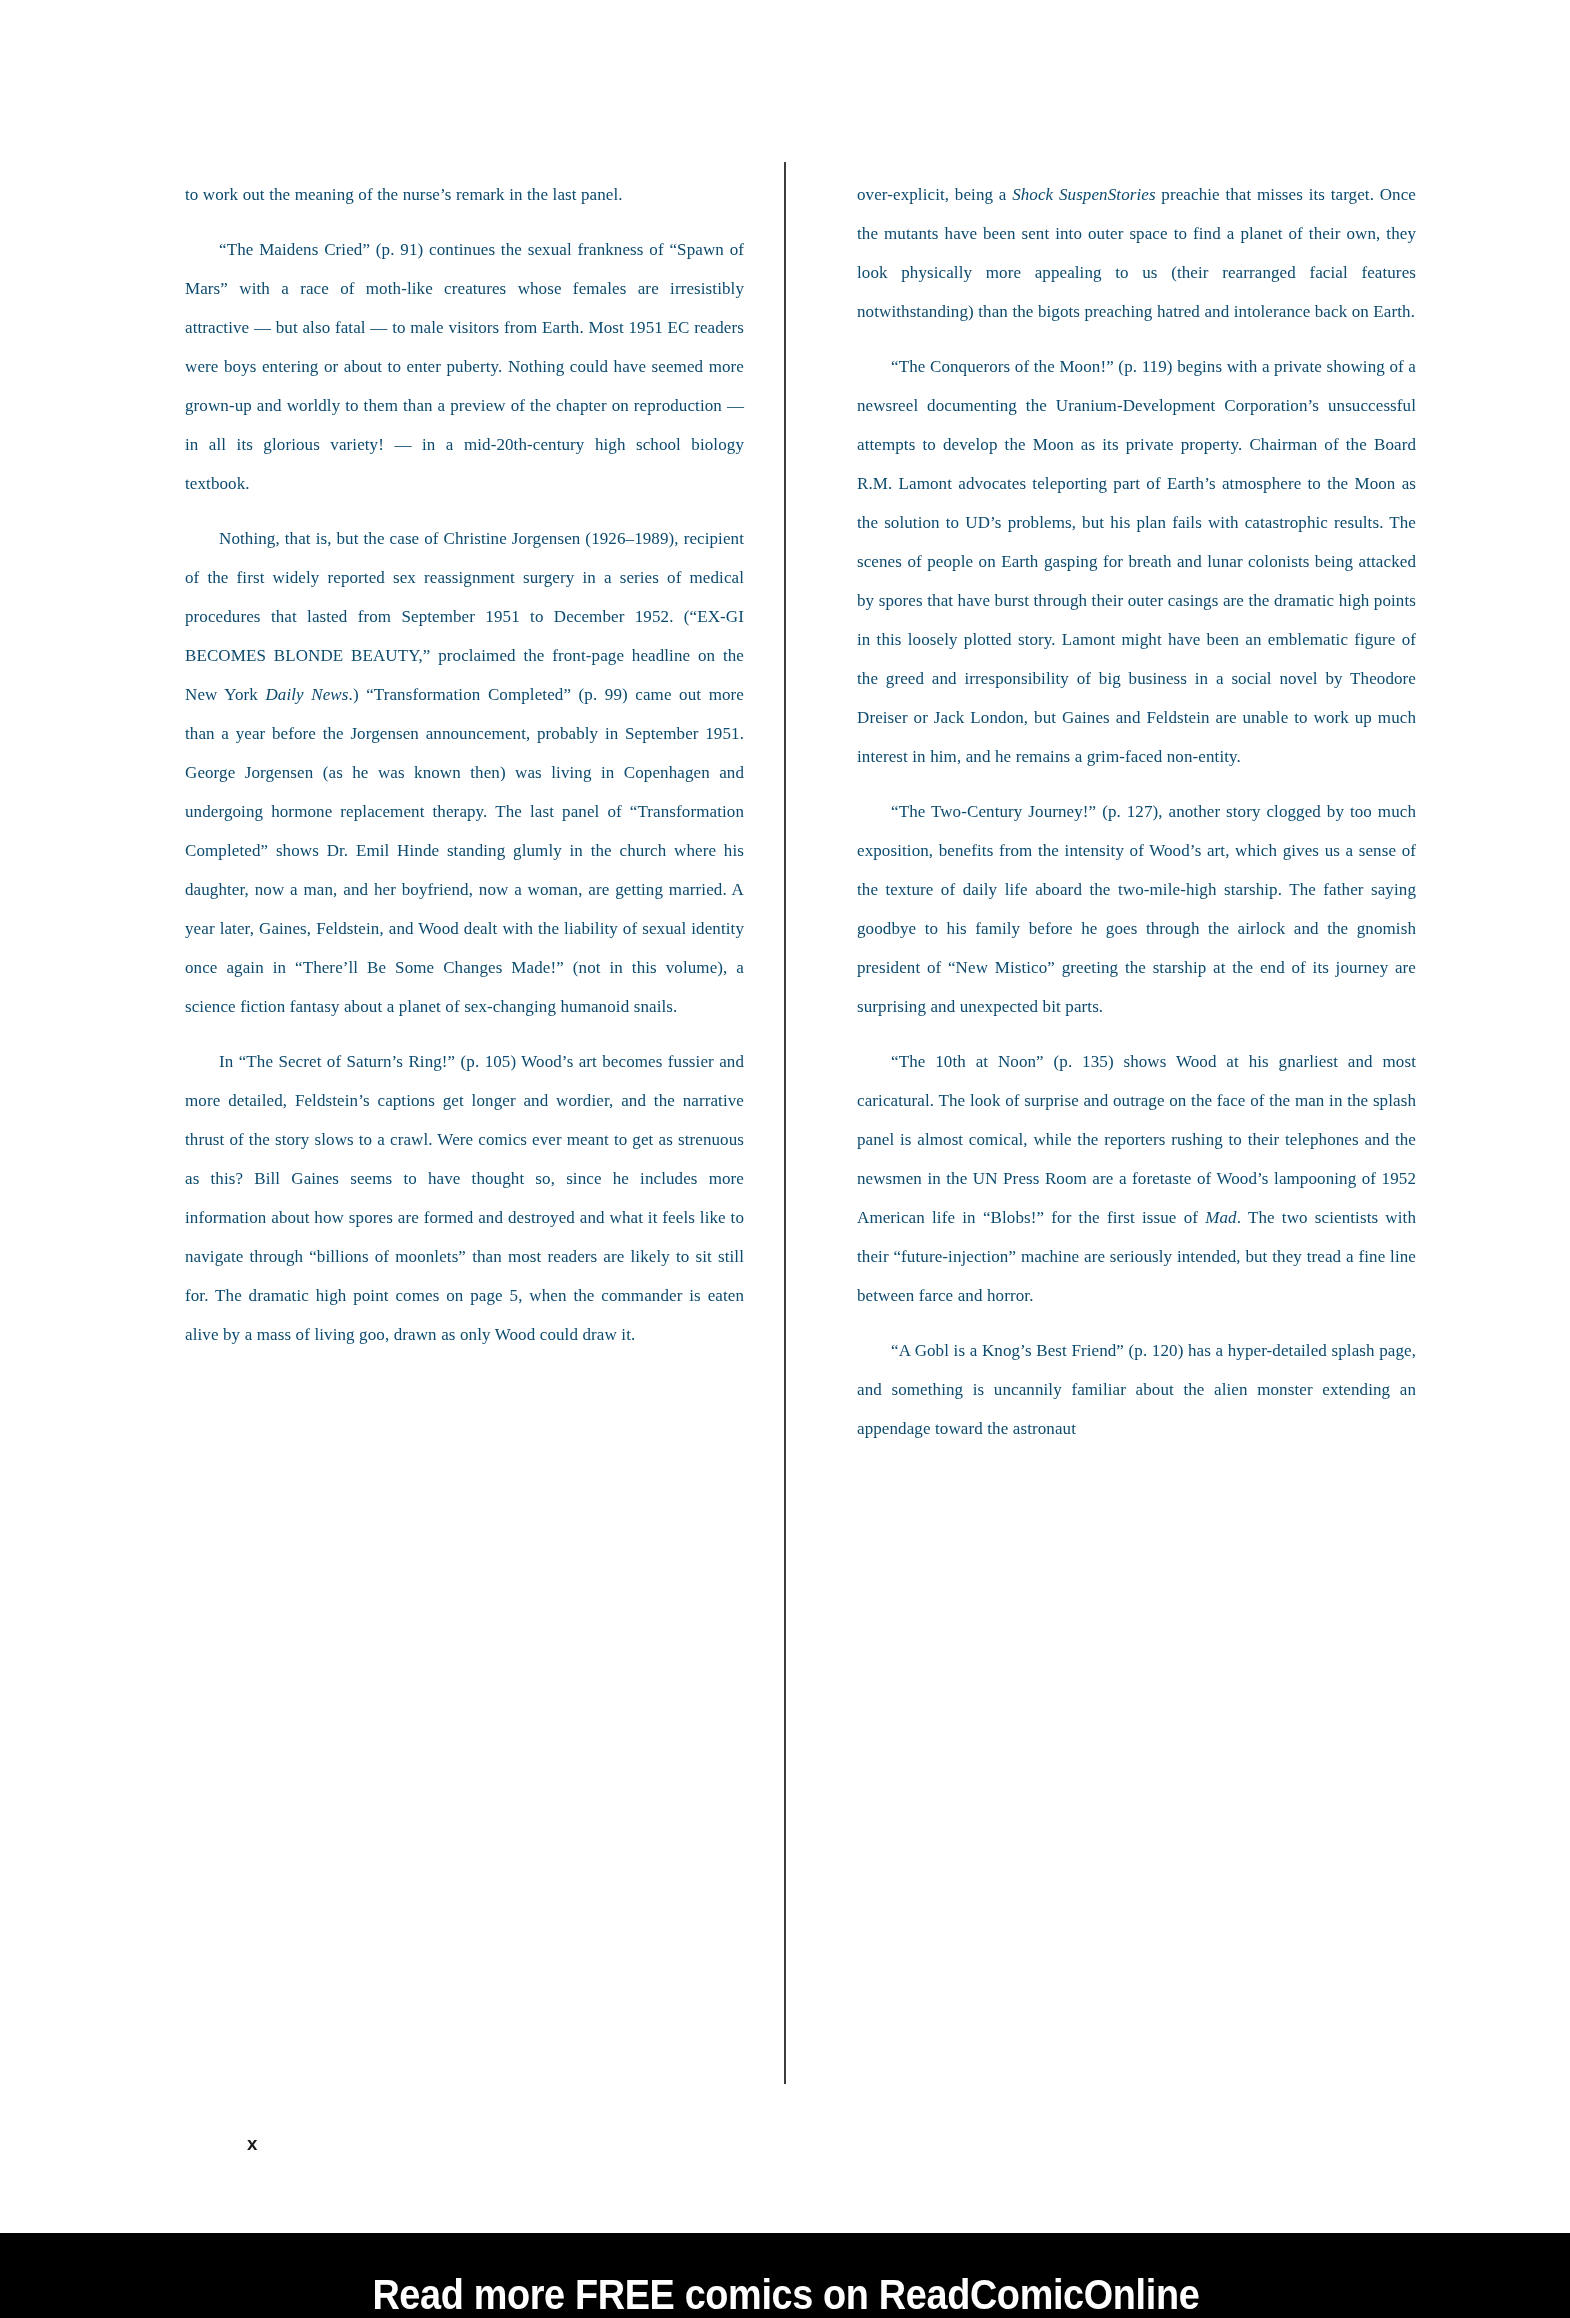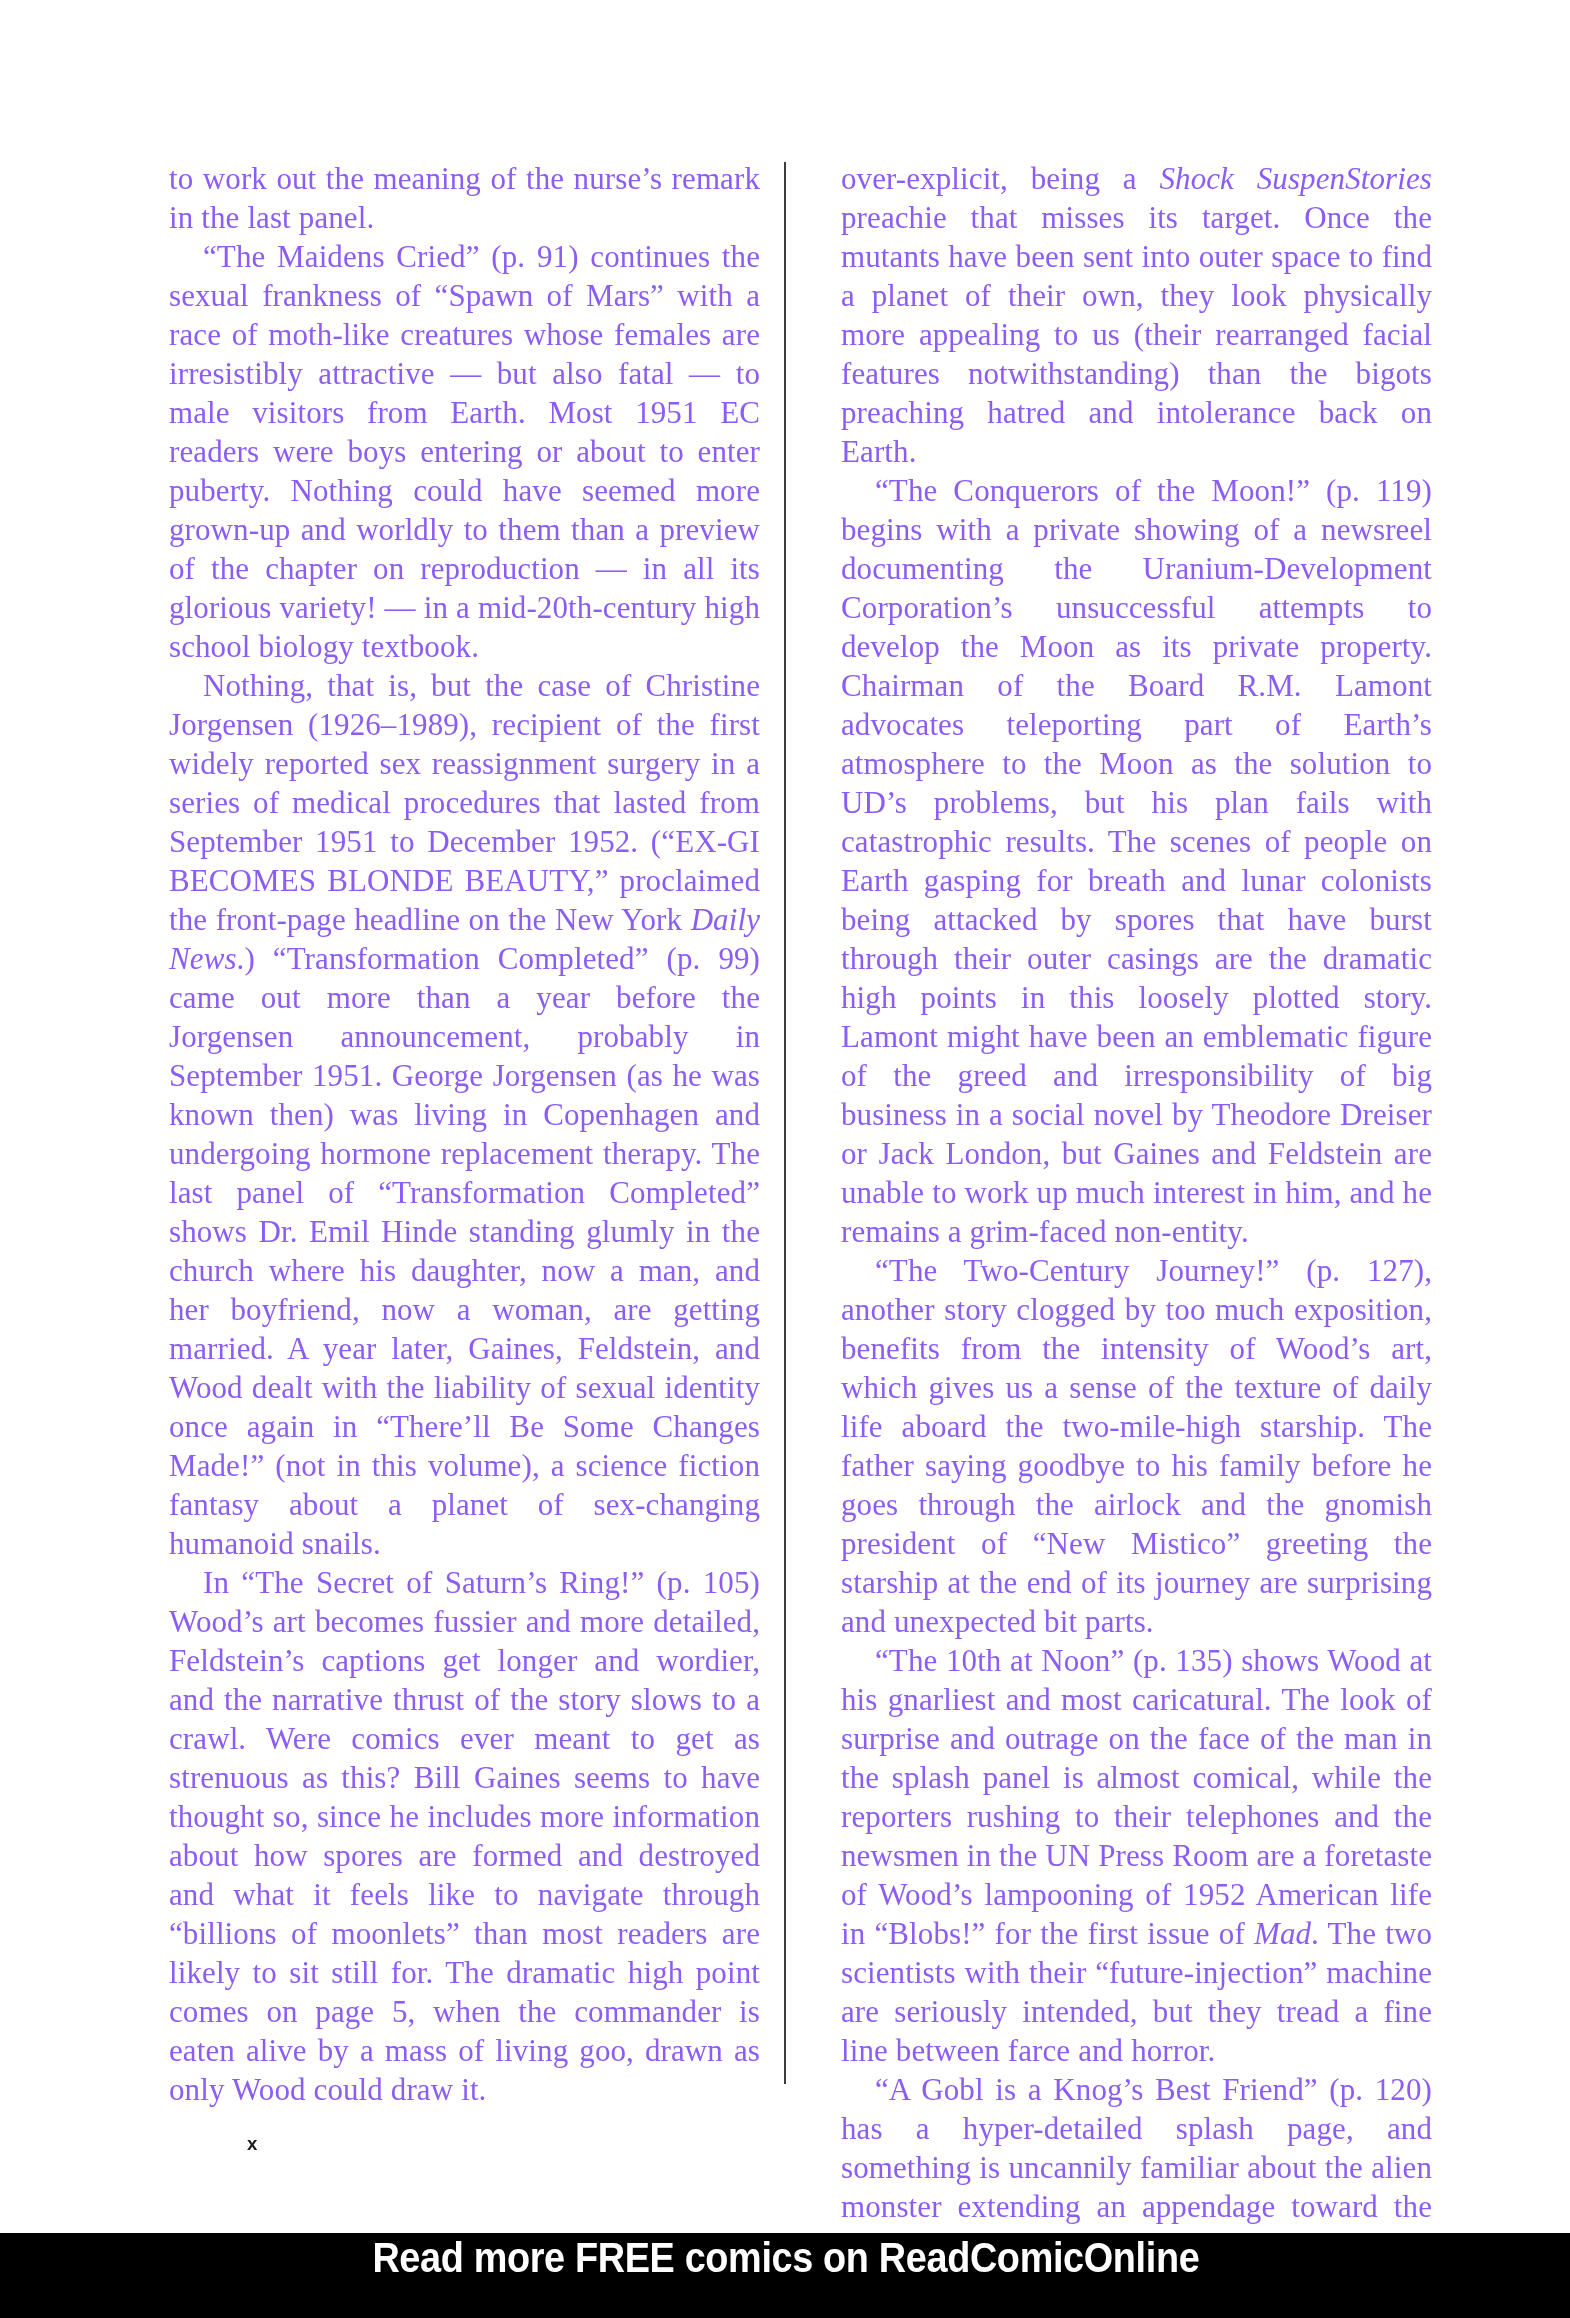--- a/index.html
+++ b/index.html
@@ -44,26 +44,26 @@
     position: absolute;
     left: 784px;
     top: 162px;
     width: 1.5px;
     height: 1922px;
     background: #1a1a1a;
     opacity: 0.85;
   }
 
   p.para {
-    margin: 0;
-    font-size: 31px;
+    margin: 16px;
+    font-size: 17px;
     line-height: 39px;
     text-align: justify;
     text-justify: inter-word;
-    color: #8b5cf6;
+    color: #0c4a6e;
     letter-spacing: 0.1px;
     word-spacing: 0.1px;
     hyphens: none;
   }
   p.indent {
     text-indent: 34px;
   }
   p.para em { }
 
   
@@ -80,21 +80,21 @@
 
   
   .footer-banner {
     position: absolute;
     left: 0;
     top: 2233px;
     width: 1571px;
     height: 86px;
     background: #000000;
     display: flex;
-    align-items: flex-start;
+    align-items: flex-end;
     justify-content: center;
   }
   .footer-text {
     color: #ffffff;
     font-family: "Liberation Sans Narrow", "Liberation Sans", "DejaVu Sans", sans-serif;
     font-size: 43px;
     font-weight: 700;
     letter-spacing: -0.4px;
     transform: scaleX(0.88);
     transform-origin: center center;

